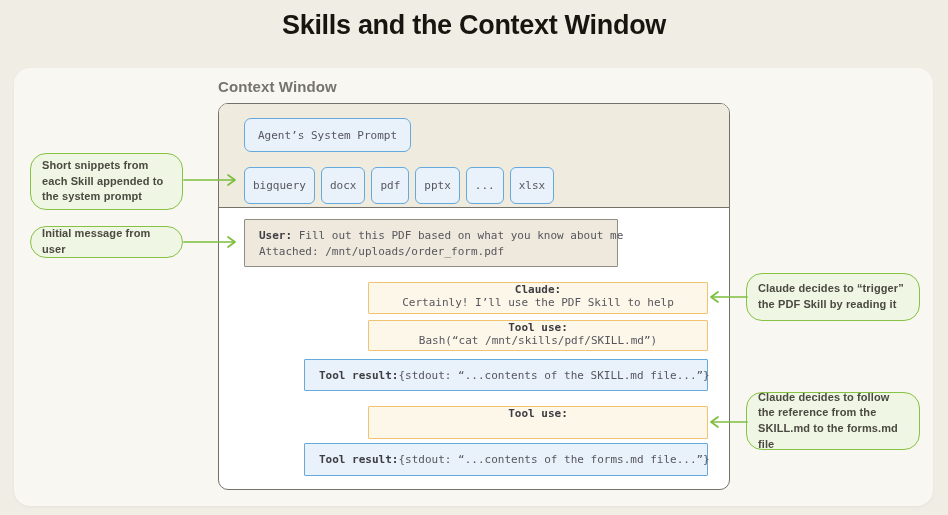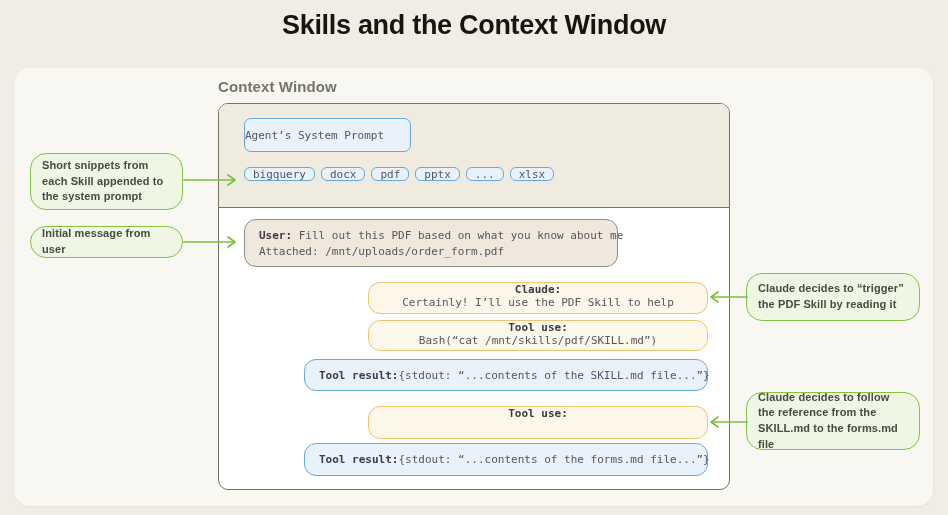--- a/index.html
+++ b/index.html
@@ -49,36 +49,36 @@
   }
   .mono{
     font-family:"DejaVu Sans Mono", monospace;
     font-size:11px;
     color:#57565E;
   }
   .prompt-box{
     position:absolute;left:25px;top:14px;width:167px;height:34px;
     background:#E9F1FA;border:1.5px solid #66A9DC;border-radius:7px;
     box-sizing:border-box;
-    display:flex;align-items:center;justify-content:flex-start;
+    display:flex;align-items:center;justify-content:center;
   }
   .chips{
     position:absolute;left:25px;top:63px;
     display:flex;gap:6px;
   }
   .chip{
-    height:14px;box-sizing:border-box;
+    height:37px;box-sizing:border-box;
     padding:0 8px;
     background:#E9F1FA;border:1.5px solid #66A9DC;border-radius:6px;
     display:flex;align-items:center;justify-content:center;
     white-space:nowrap;
   }
   .msg{
     position:absolute;box-sizing:border-box;
-    border-radius:12px;
+    border-radius:1px;
     display:flex;align-items:center;
     padding:0 14px;
     white-space:nowrap;
   }
   .msg .prefix{font-weight:bold;color:#3E3D43;}
   .msg.user-style{
     background:#EEE9DC;border:1.3px solid #8F8E85;
     display:block;padding:8px 14px;line-height:16px;
   }
   .msg.orange{background:#FCF7E9;border:1.5px solid #EFC36F;flex-direction:column;}

